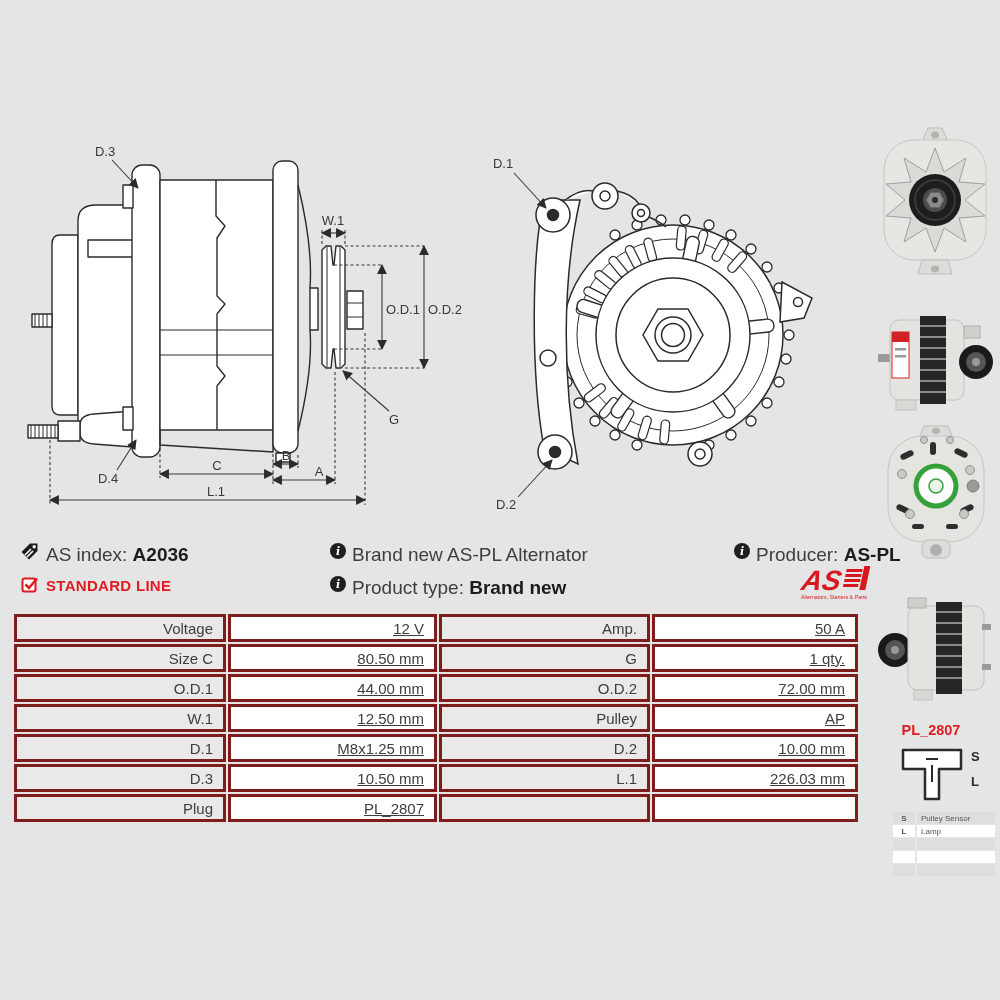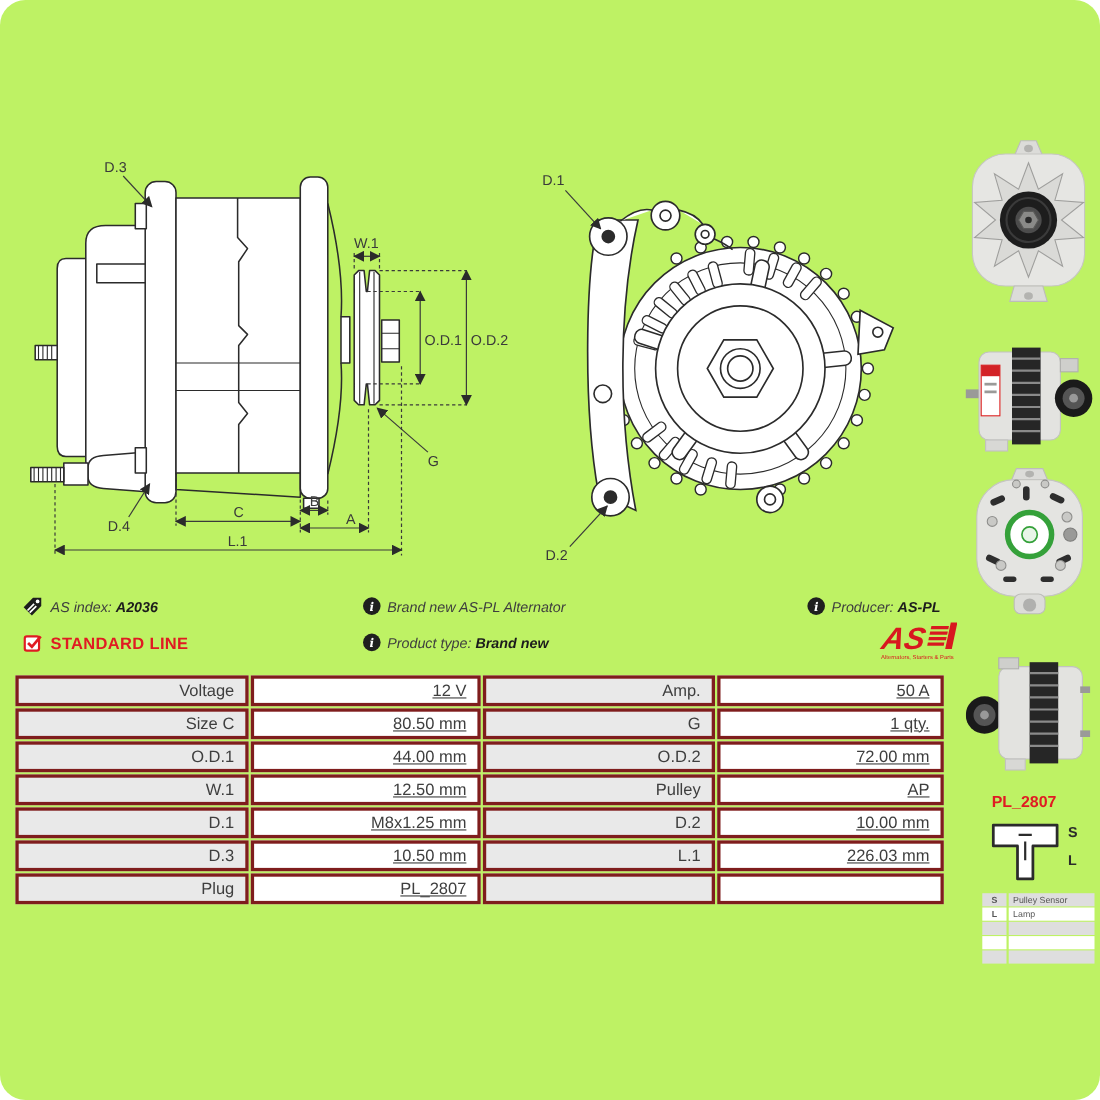--- a/index.html
+++ b/index.html
@@ -1,20 +1,20 @@
 <!DOCTYPE html>
 <html><head>
 <meta charset="utf-8">
 <style>
   html,body{margin:0;padding:0;background:#fff;}
-  .sheet{position:relative;width:1000px;height:1000px;background:#bef264;
-         font-family:"Liberation Sans",sans-serif;color:#3e3e3e;overflow:hidden;border-radius:23px;}
+  .sheet{position:relative;width:1000px;height:1000px;background:#e5e5e5;
+         font-family:"Liberation Sans",sans-serif;color:#3e3e3e;overflow:hidden;}
   .abs{position:absolute;}
   
-  .info-text{font-size:13px;color:#3e3e3e;white-space:nowrap;font-style:italic;}
+  .info-text{font-size:19px;color:#3e3e3e;white-space:nowrap;}
   .info-text b{color:#1c1c1c;}
   .std-line{font-size:15px;font-weight:bold;color:#e01b22;letter-spacing:.3px;white-space:nowrap;}
   .iicon{width:16px;height:16px;border-radius:50%;background:#1f1f1f;color:#fff;
          display:flex;align-items:center;justify-content:center;
          font-family:"DejaVu Serif",serif;font-style:italic;font-weight:bold;font-size:11px;line-height:1;}
   
   table.spec{border-collapse:separate;border-spacing:2px;}
   table.spec td{height:28px;font-size:15px;color:#3e3e3e;text-align:right;
                 padding:0 10px 0 4px;border:3px solid #7f1d1d;box-sizing:border-box;}
   td.lbl{background:#e9e9e9;}

